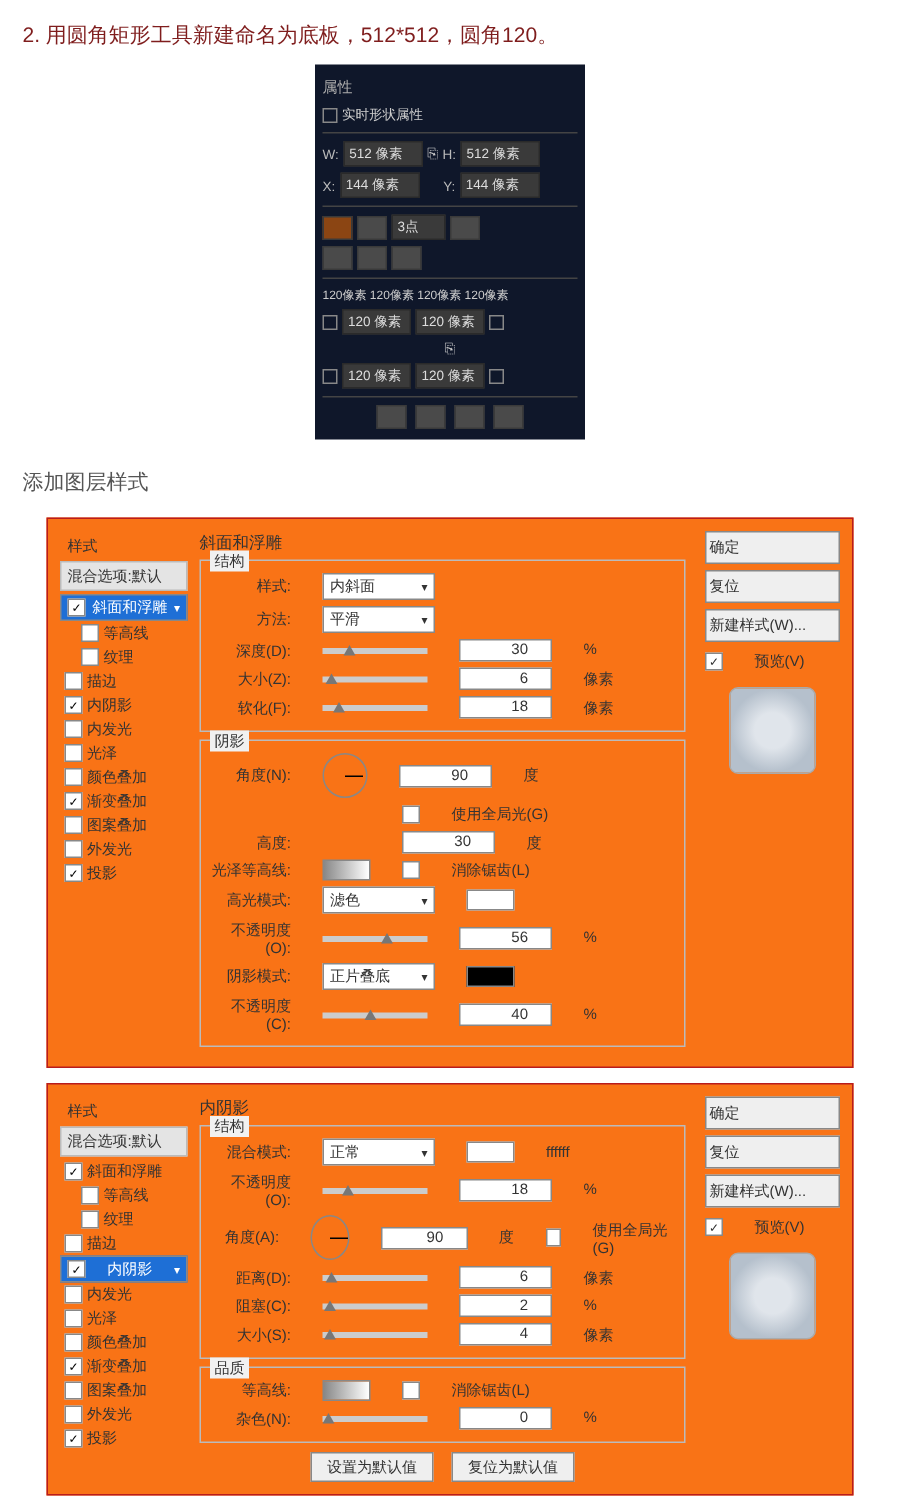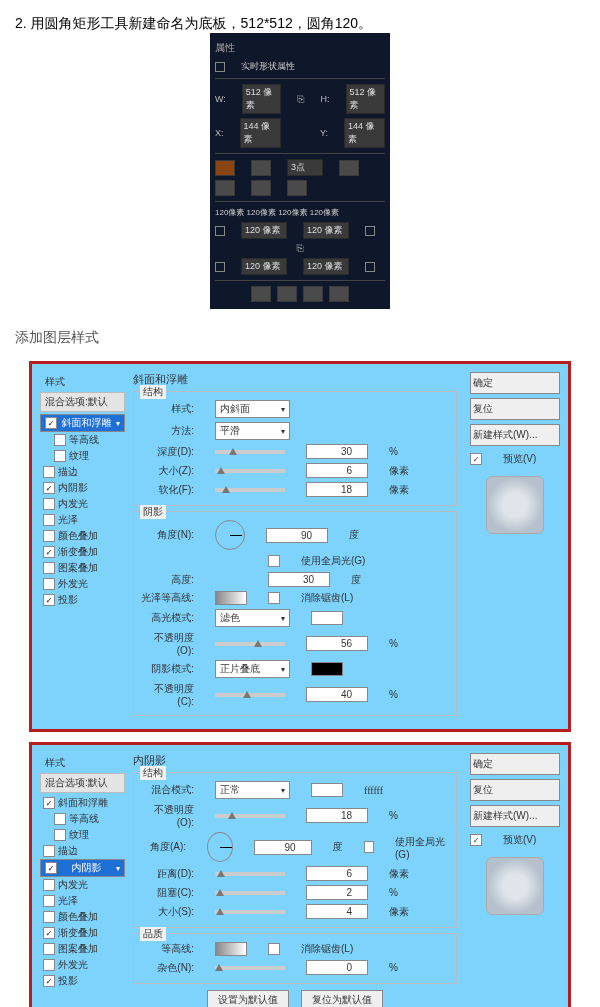--- a/index.html
+++ b/index.html
@@ -1,26 +1,26 @@
 <!DOCTYPE html>
 <html><head>
 <meta charset="utf-8">
 <style>
 body{margin:0;padding:15px;font-family:"Microsoft YaHei",sans-serif;font-size:14px;color:#333;background:#fff;width:600px;box-sizing:border-box}
-.instruction{color:#000000;}
+.instruction{color:#7f1d1d;margin-bottom:10px}
 .subtitle{color:#555;margin:20px 0 14px}
 .props-panel{background:#0f172a;color:#ccc;width:170px;margin:0 auto 0;padding:5px;font-size:9px}
 .props-panel .hdr{font-size:10px;padding:3px 0;color:#aaa}
-.props-panel .row{display:flex;align-items:center;gap:16px;padding:2px 0}
+.props-panel .row{display:flex;align-items:center;gap:3px;padding:2px 0}
 .props-panel .fld{background:#3a3a3a;border:1px solid #2a2a2a;padding:1px 3px;color:#ddd;font-size:9px;width:45px}
 .props-panel .lbl{font-size:9px;color:#bbb}
 .props-panel .sep{height:1px;background:#444;margin:3px 0}
 .props-panel .btn{background:#4a4a4a;border:1px solid #3a3a3a;width:18px;height:14px;display:inline-block}
 .props-panel .chk{width:8px;height:8px;border:1px solid #888;display:inline-block}
-.dialog{background:#7dd3fc;border:3px solid #b91c1c;width:520px;margin:10px auto;font-size:10px;display:flex;position:relative;padding:8px}
+.dialog{background:#f97316;border:1px solid #b91c1c;width:520px;margin:10px auto;font-size:10px;display:flex;position:relative;padding:8px}
 .styles-col{width:85px}
 .styles-hdr{padding:3px 5px;font-size:10px}
 .blend-opts{background:#e4e4e4;padding:2px 4px;border:1px solid #bbb;font-size:10px;margin-bottom:2px}
 .style-item{display:flex;align-items:center;padding:1px 3px;gap:3px;font-size:10px}
 .style-item.sel{background:#1e6fd6;color:#fff}
 .style-item.indent{padding-left:14px}
 .style-chk{width:10px;height:10px;border:1px solid #888;background:#fff;display:flex;align-items:center;justify-content:center;font-size:8px}
 .style-chk.on::after{content:"✓";color:#000}
 .main-col{flex:1;padding:0 8px}
 .fieldset{border:1px solid #bbb;padding:6px;margin-bottom:5px;position:relative}
@@ -40,21 +40,21 @@
 .angle::after{content:"";position:absolute;width:12px;height:1px;background:#000;top:50%;left:50%;transform-origin:left}
 .swatch{width:30px;height:12px;border:1px solid #888;display:inline-block}
 .swatch.black{background:#000}
 .swatch.white{background:#fff}
 .grad{width:30px;height:12px;border:1px solid #888;background:linear-gradient(90deg,#888,#fff);display:inline-block}
 .dbtn{border:1px solid #888;background:#efefef;padding:2px 10px;font-size:10px}
 .right-col{width:90px;padding-left:5px}
 .rbtn{border:1px solid #888;background:#efefef;padding:3px 2px;font-size:10px;margin-bottom:4px}
 .preview-box{width:56px;height:56px;border:1px solid #aaa;background:radial-gradient(circle,#e0e5eb 30%,#b5c0cc 70%);margin:8px auto;border-radius:6px}
 .btnrow{display:flex;gap:12px;justify-content:center;margin-top:6px}
-.colorhex{font-family:Liberation Serif, serif;font-size:10px}
+.colorhex{font-family:Liberation Sans, sans-serif;font-size:10px}
 </style>
 </head>
 <body>
 
 <div class="instruction">2. 用圆角矩形工具新建命名为底板，512*512，圆角120。</div>
 
 <div class="props-panel">
   <div class="hdr">属性</div>
   <div class="row">
       <span class="chk"></span> 

